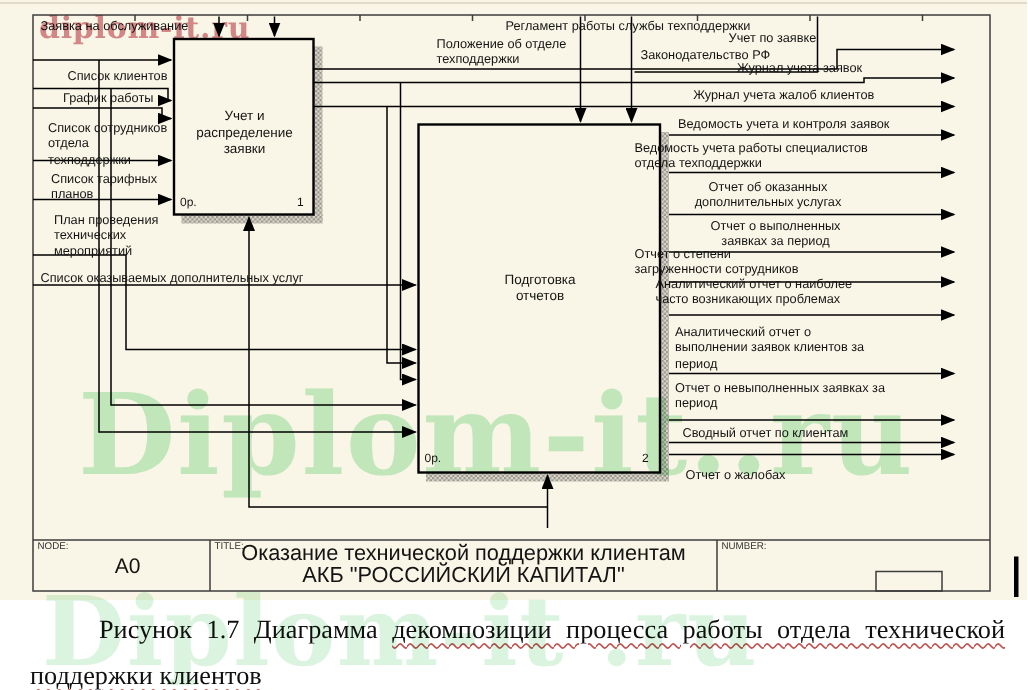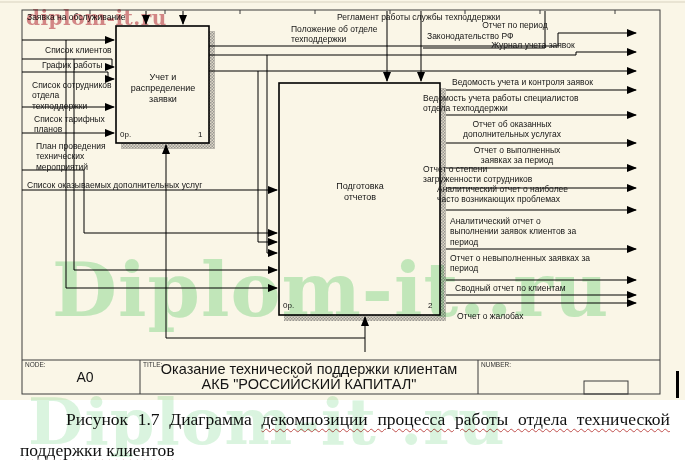--- a/index.html
+++ b/index.html
@@ -145,22 +145,23 @@
 технических
 мероприятий</div>
   <div class="lb" style="left:27px;top:180px;">Список оказываемых дополнительных услуг</div>
 
   <div class="lb" style="left:337px;top:12px;">Регламент работы службы техподдержки</div>
   <div class="lb" style="left:291px;top:24px;">Положение об отделе
 техподдержки</div>
   <div class="lb" style="left:427px;top:31px;">Законодательство РФ</div>
 
 
-  <div class="lb ctr" style="left:455px;top:20px;width:120px;">Отчет по период</div>
+  <div class="lb ctr" style="left:455px;top:20px;width:120px;">Учет по заявке</div>
   <div class="lb ctr" style="left:468px;top:40px;width:130px;">Журнал учета заявок</div>
+  <div class="lb ctr" style="left:440px;top:58px;width:165px;">Журнал учета жалоб клиентов</div>
   <div class="lb ctr" style="left:430px;top:77px;width:185px;">Ведомость учета и контроля заявок</div>
   <div class="lb" style="left:423px;top:93px;">Ведомость учета работы специалистов
 отдела техподдержки</div>
   <div class="lb ctr" style="left:432px;top:119px;width:160px;">Отчет об оказанных
 дополнительных услугах</div>
   <div class="lb ctr" style="left:442px;top:145px;width:150px;">Отчет о выполненных
 заявках за период</div>
   <div class="lb" style="left:423px;top:164px;">Отчет о степени
 загруженности сотрудников</div>
   <div class="lb" style="left:437px;top:184px;">Аналитический отчет о наиболее

